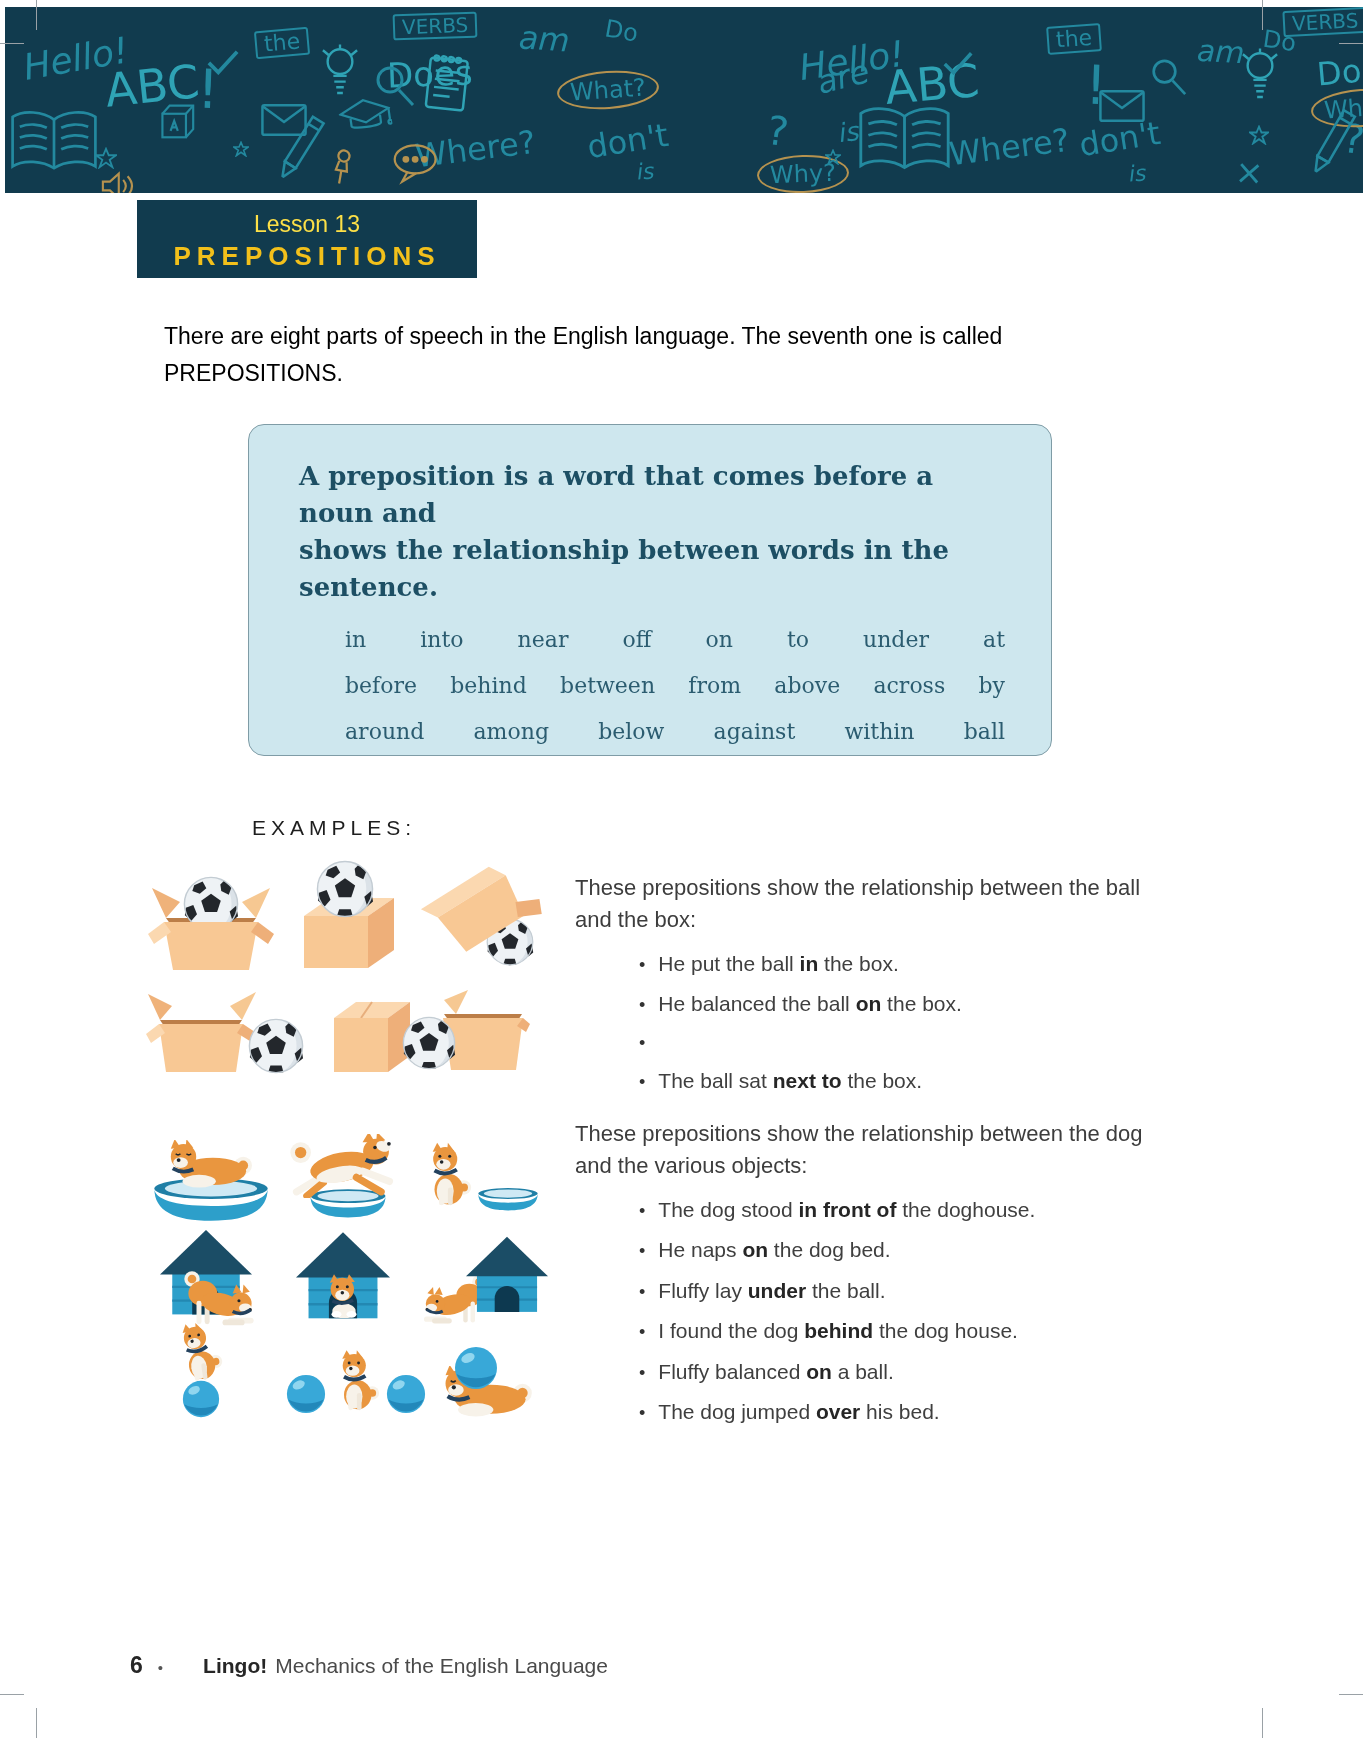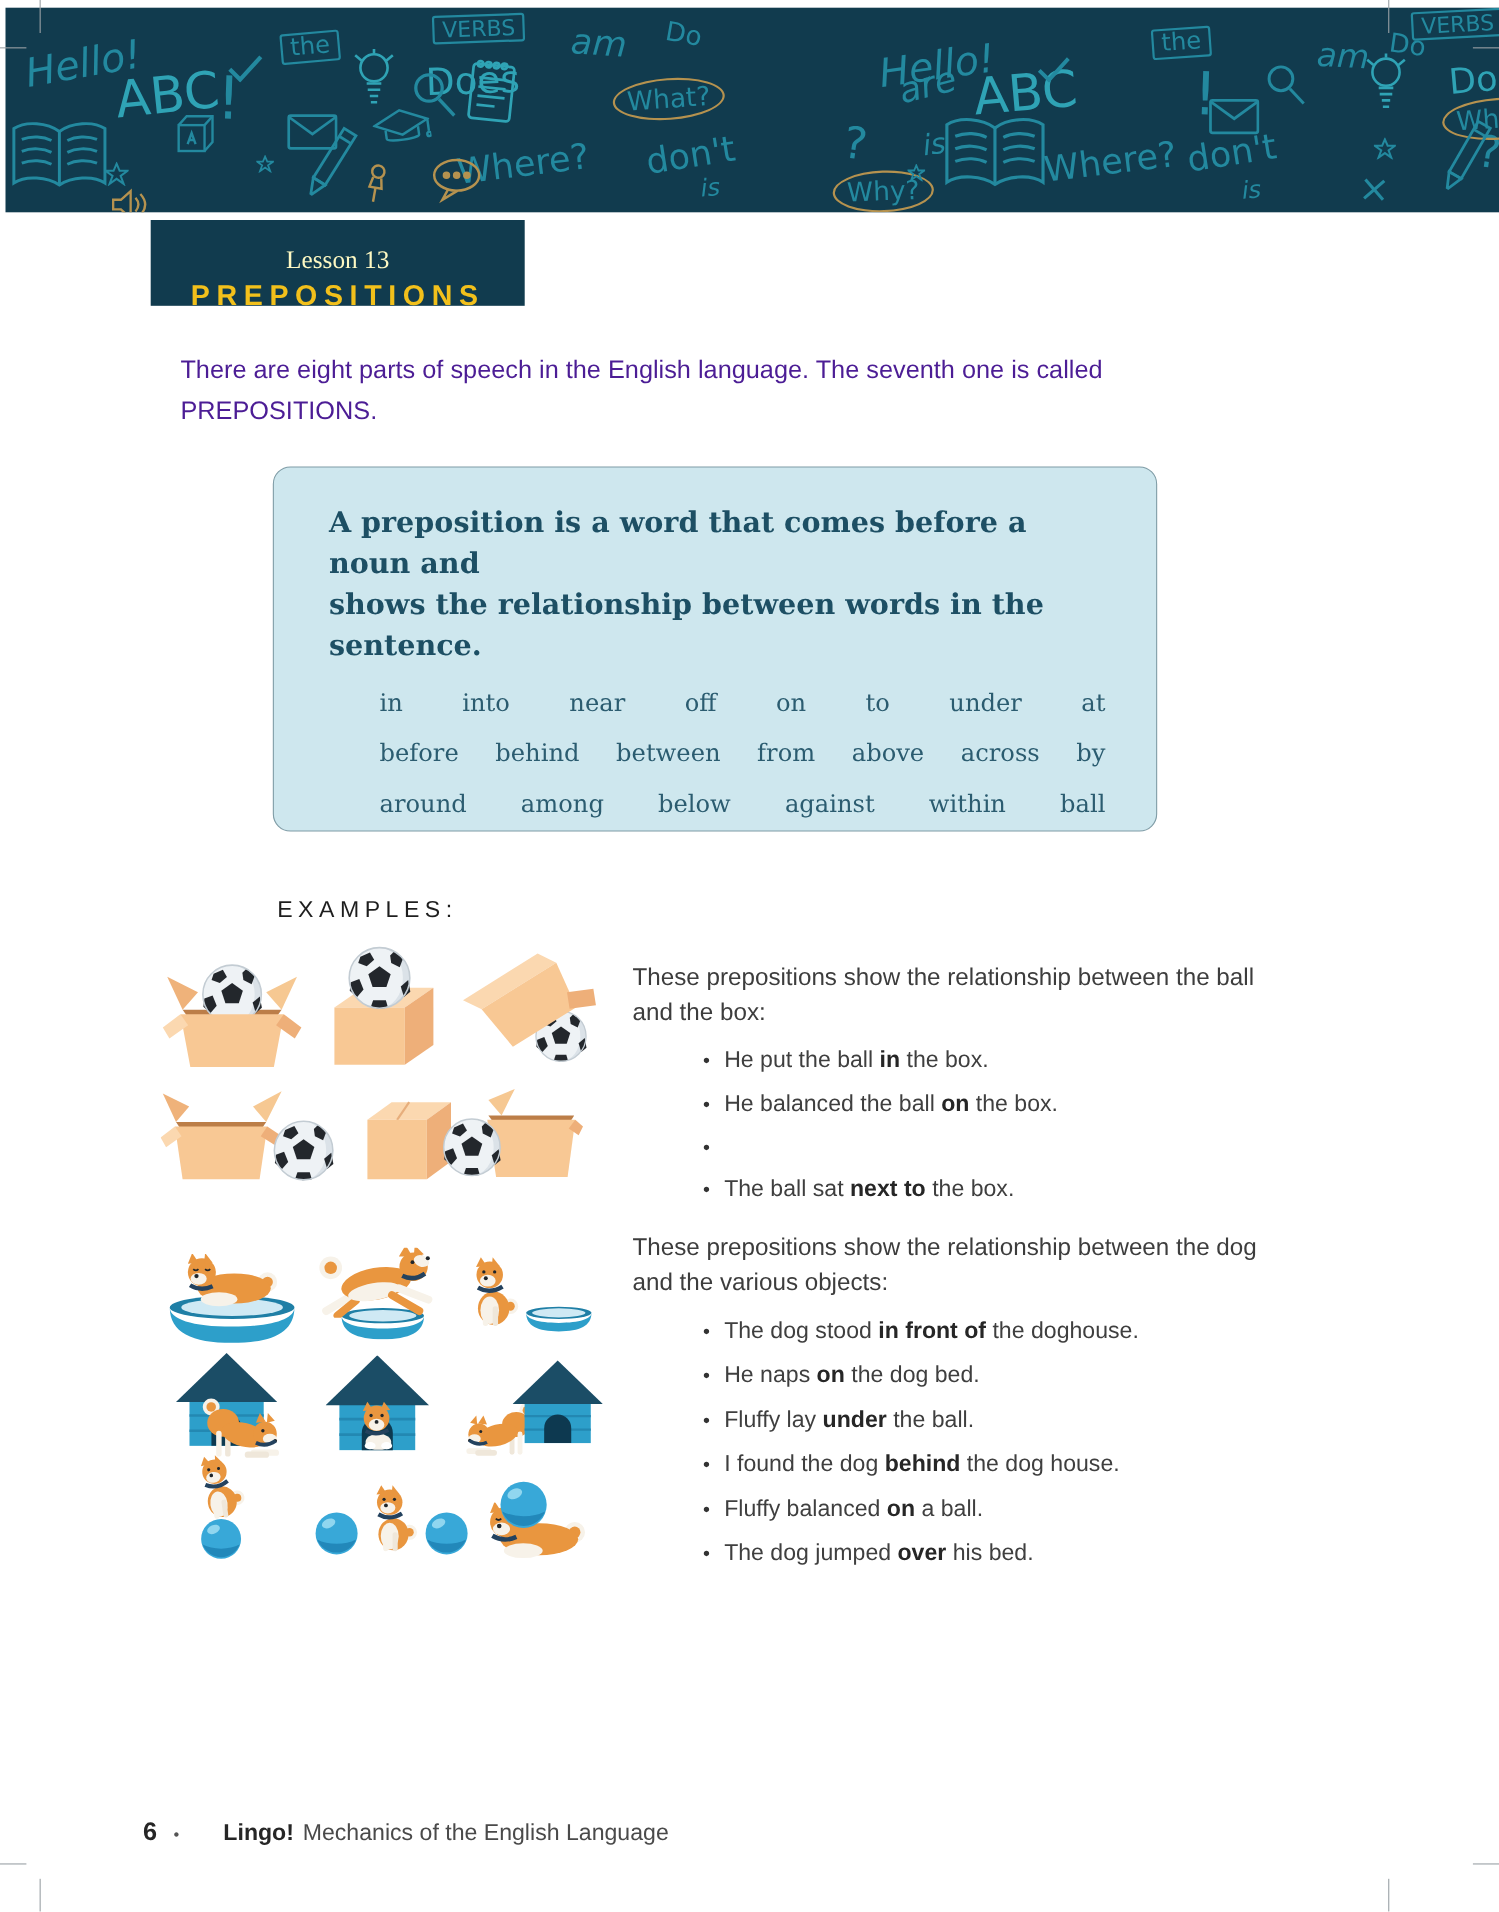--- a/index.html
+++ b/index.html
@@ -10,24 +10,24 @@
   .banner{position:absolute;left:5px;top:7px;right:0;height:186px;background:#113b4e;overflow:hidden;}
   .dd{position:absolute;font-family:"DejaVu Sans",sans-serif;color:#23899f;line-height:1;white-space:nowrap;}
   .dd.it{font-style:italic;}
   .dd.lt{color:#2fa3b5;}
   .dd.bx{border:2px solid currentColor;padding:1px 7px;border-radius:3px;}
   .dd.cl{border:2px solid #b5924f;border-radius:50%;padding:5px 11px;}
   .ic{position:absolute;color:#23899f;}
   .ic.tan{color:#b5924f;}
   
   .lesson{position:absolute;left:137px;top:200px;width:340px;height:78px;background:#113b4e;text-align:center;}
-  .lesson .eyebrow{display:block;margin-top:24px;font-family:Liberation Serif, serif;font-size:23px;color:#fef9c3;}
+  .lesson .eyebrow{display:block;margin-top:11px;font-family:Liberation Sans, sans-serif;font-size:23px;color:#fde047;}
   .lesson .title{display:block;margin-top:3px;font-size:26px;font-weight:bold;letter-spacing:6px;color:#f2c01b;}
   
-  .intro{position:absolute;left:164px;top:318px;width:900px;font-size:23px;line-height:1.62;color:#4c1d95;}
+  .intro{position:absolute;left:164px;top:318px;width:900px;font-size:23px;line-height:1.62;color:#000000;}
   .intro span{display:block;}
   
   .defbox{position:absolute;left:248px;top:424px;width:804px;height:332px;background:#cee7ee;
           border:1px solid #7f9ca6;border-radius:16px;box-sizing:border-box;}
   .def{margin:33px 0 0 50px;width:700px;font-family:"DejaVu Serif",serif;font-weight:bold;
        font-size:26px;line-height:1.42;color:#1d4f64;}
   .def span{display:block;}
   .listintro{margin:25px 0 0 96px;font-family:"DejaVu Serif",serif;font-style:italic;font-size:24px;color:#1d4f64;}
   .preprow{display:flex;justify-content:space-between;width:660px;margin:21px 0 0 96px;
            font-family:"DejaVu Serif",serif;font-size:22px;color:#2b5c70;}

